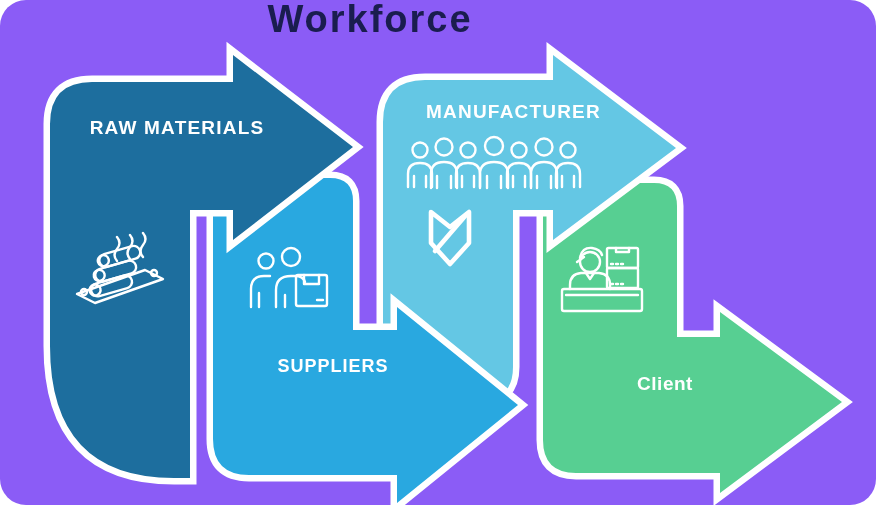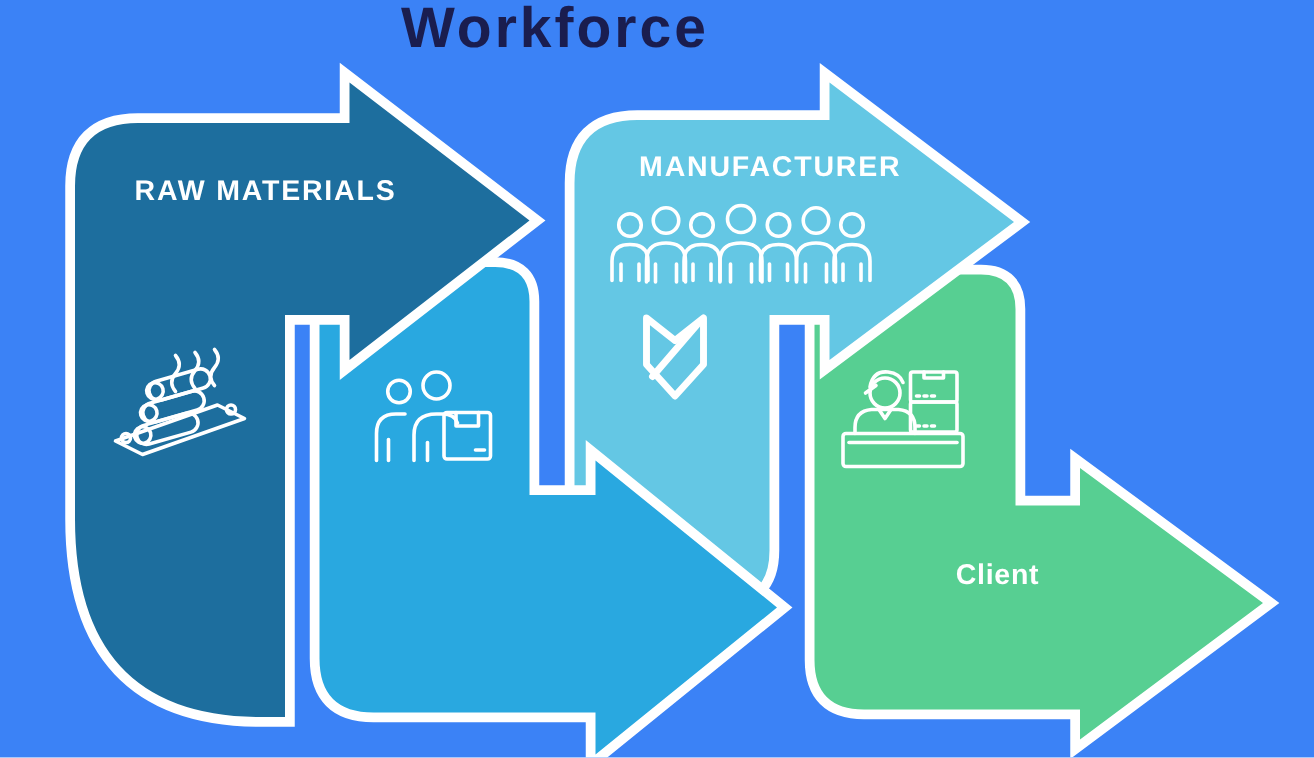--- a/index.html
+++ b/index.html
@@ -1,18 +1,19 @@
 <!DOCTYPE html>
 <html><head>
 <meta charset="utf-8">
 <style>
   html,body{margin:0;padding:0;background:#fff;}
   .canvas{
-    position:relative;width:876px;height:505px;background:#3b82f6;overflow:hidden;
+    position:relative;width:876px;height:505px;background:#8b5cf6;overflow:hidden;
     font-family:"Liberation Sans", sans-serif;
+    border-radius:26px;
   }
   .arrows{position:absolute;left:0;top:0;width:876px;height:505px;}
   .arrow{paint-order:stroke;stroke:#ffffff;stroke-width:13;stroke-linejoin:miter;}
   .icon{fill:none;stroke:#ffffff;stroke-width:2.4;stroke-linecap:round;stroke-linejoin:round;}
   .icon-thick{fill:none;stroke:#ffffff;stroke-width:4.6;stroke-linecap:round;stroke-linejoin:round;}
   .title{
     position:absolute;left:370px;top:-2px;transform:translateX(-50%);
     font-size:38px;font-weight:bold;letter-spacing:2px;white-space:nowrap;
   }
   .label{
@@ -113,15 +114,16 @@
       <rect x="607" y="268" width="31" height="20" rx="1.5"></rect>
       <path d="M616,248 v4 h13 v-4"></path>
       <path d="M611,264 h2 M616,264 h2 M621,264 h2"></path>
       <path d="M611,284 h2 M616,284 h2 M621,284 h2"></path>
     </g>
   </svg>
 
   <div class="title" style="color: rgb(26, 29, 79);">Workforce</div>
 
   <div class="label label-raw">RAW MATERIALS</div>
+  <div class="label label-sup">SUPPLIERS</div>
   <div class="label label-man">MANUFACTURER</div>
   <div class="label label-cli">Client</div>
 </div>
 
 </body></html>

